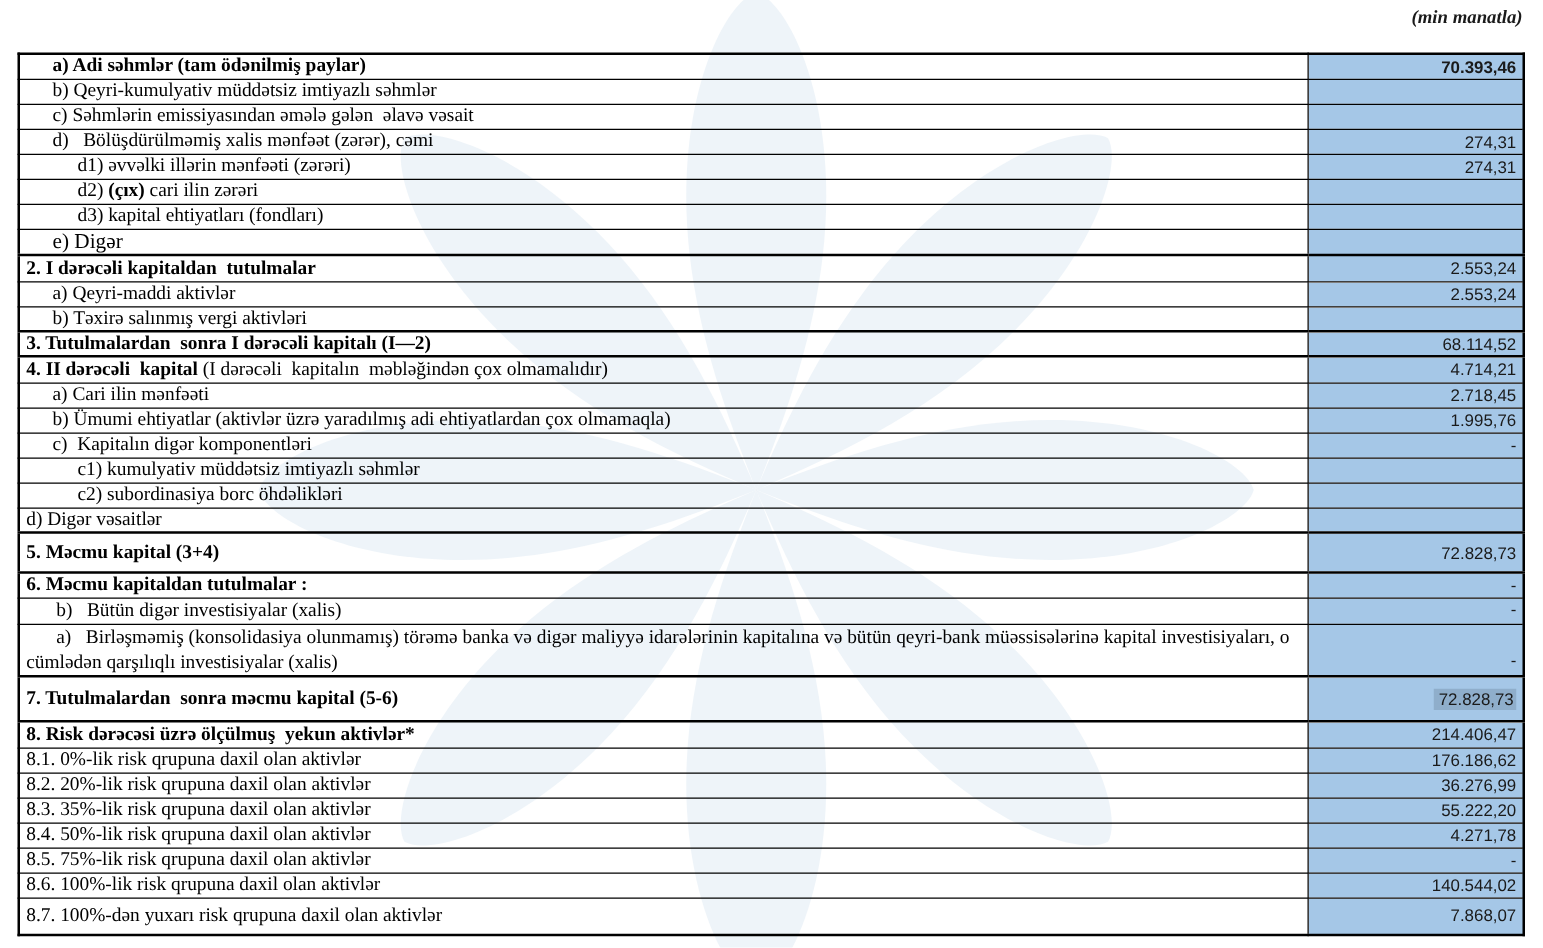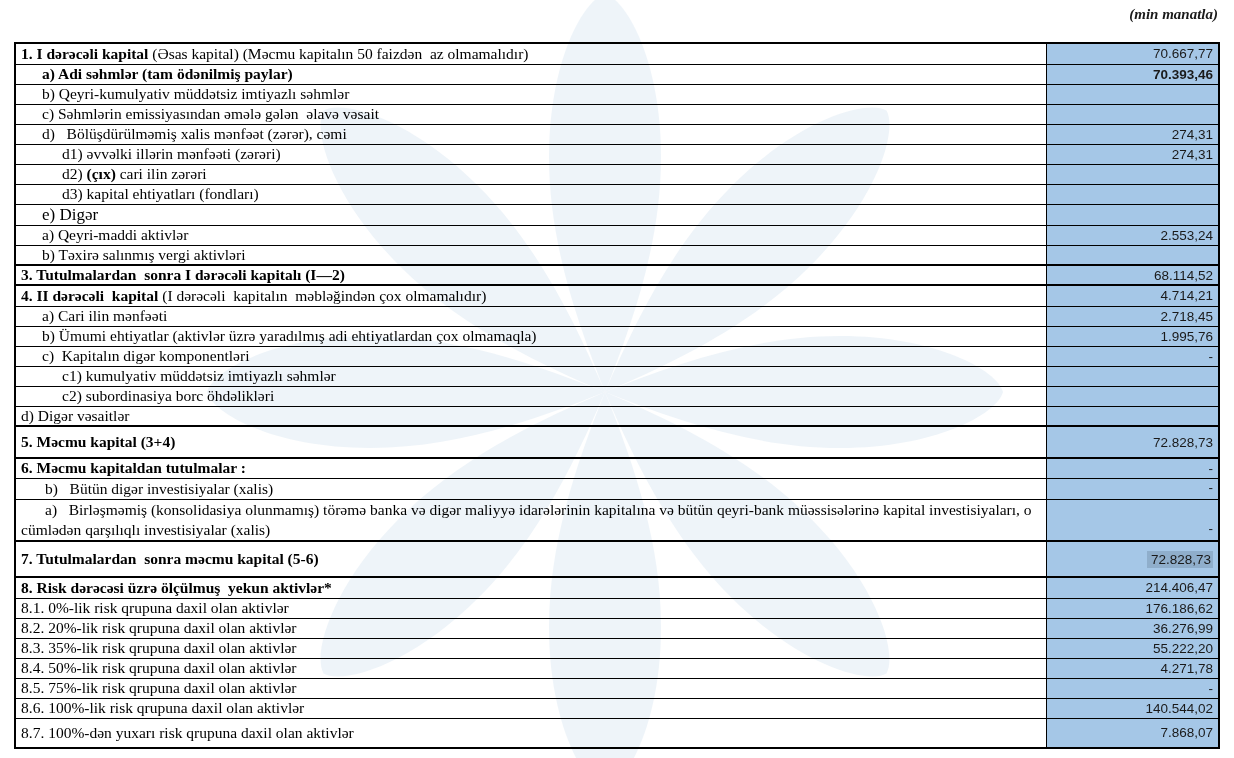--- a/index.html
+++ b/index.html
@@ -60,24 +60,20 @@
 </svg>
 
 <div id="min-note">(min manatla)</div>
 
 <table id="capital-table">
   <colgroup>
       <col class="c-label">
       <col class="c-value">
     </colgroup>
   <tbody id="rows-host">
-      <tr class="r-ind0" style="height: 21px;">
-        <td class="label"><span class="b">1. I dərəcəli kapital</span><span> (Əsas kapital) (Məcmu kapitalın 50 faizdən  az olmamalıdır)</span></td>
-        <td class="value"><span class="val">70.667,77</span></td>
-      </tr>
       <tr class="r-ind1" style="height: 20px; font-weight: bold;">
         <td class="label"><span>a) Adi səhmlər (tam ödənilmiş paylar)</span></td>
         <td class="value"><span class="val">70.393,46</span></td>
       </tr>
       <tr class="r-ind1" style="height: 20px;">
         <td class="label"><span>b) Qeyri-kumulyativ müddətsiz imtiyazlı səhmlər</span></td>
         <td class="value"><span class="val"></span></td>
       </tr>
       <tr class="r-ind1" style="height: 20px;">
         <td class="label"><span>c) Səhmlərin emissiyasından əmələ gələn  əlavə vəsait</span></td>
@@ -96,20 +92,24 @@
         <td class="value"><span class="val"></span></td>
       </tr>
       <tr class="r-ind2" style="height: 20px;">
         <td class="label"><span>d3) kapital ehtiyatları (fondları)</span></td>
         <td class="value"><span class="val"></span></td>
       </tr>
       <tr class="r-ind1 r-big" style="height: 21px;">
         <td class="label"><span>e) Digər</span></td>
         <td class="value"><span class="val"></span></td>
       </tr>
+      <tr class="r-ind0 sec" style="height: 21px;">
+        <td class="label"><span class="b">2. I dərəcəli kapitaldan  tutulmalar</span></td>
+        <td class="value"><span class="val">2.553,24</span></td>
+      </tr>
       <tr class="r-ind1" style="height: 20px;">
         <td class="label"><span>a) Qeyri-maddi aktivlər</span></td>
         <td class="value"><span class="val">2.553,24</span></td>
       </tr>
       <tr class="r-ind1" style="height: 20px;">
         <td class="label"><span>b) Təxirə salınmış vergi aktivləri</span></td>
         <td class="value"><span class="val"></span></td>
       </tr>
       <tr class="r-ind0 sec" style="height: 20px;">
         <td class="label"><span class="b">3. Tutulmalardan  sonra I dərəcəli kapitalı (I—2)</span></td>

